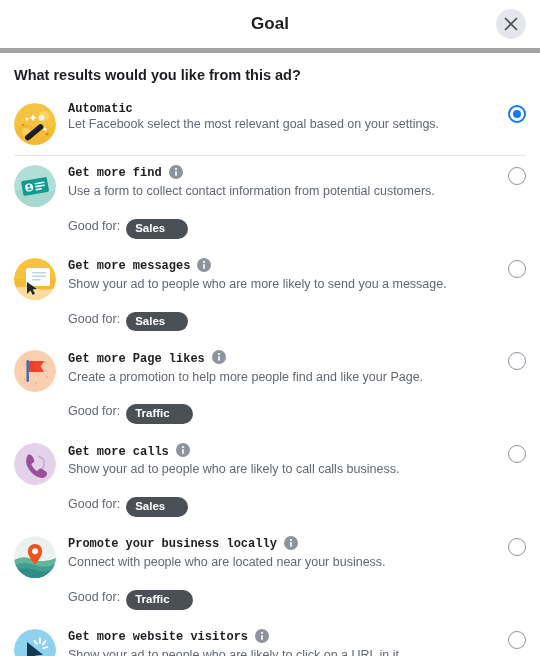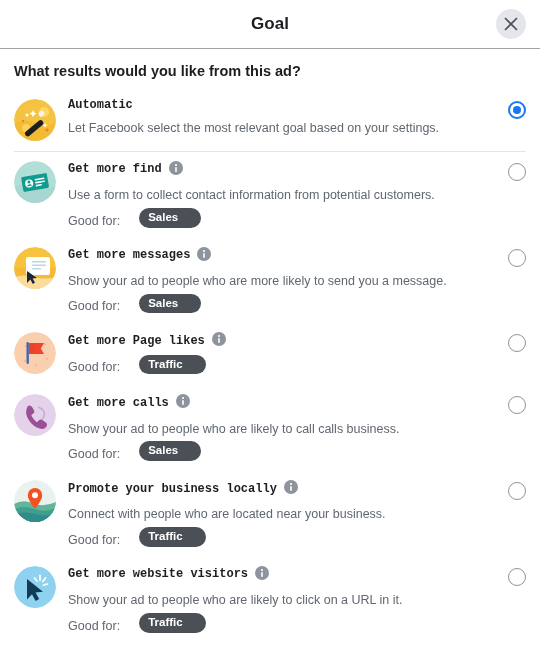--- a/index.html
+++ b/index.html
@@ -21,21 +21,21 @@
     background: #fff;
     display: flex;
     flex-direction: column;
     position: relative;
   }
 
   
   .header {
     height: 48px;
     min-height: 48px;
-    border-bottom: 1px solid #a3a3a3;
+    border-bottom: 5px solid #a3a3a3;
     display: flex;
     align-items: center;
     justify-content: center;
     position: relative;
   }
   .header-title {
     font-size: 17px;
     font-weight: bold;
     color: #1c1e21;
     letter-spacing: 0.1px;
@@ -114,29 +114,29 @@
     font-size: 12px;
     font-weight: bold;
     color: #1c1e21;
     font-family: Liberation Mono, monospace;
   }
   .info-icon { display: block; }
 
   .opt-desc {
     font-size: 12.5px;
     color: #606770;
-    margin-top: 8px;
+    margin-top: 0;
     line-height: 1.35;
   }
 
   .goodfor {
-    margin-top: 4px;
-    display: flex;
-    align-items: flex-end;
-    gap: 19px;
+    margin-top: 19px;
+    display: flex;
+    align-items: flex-start;
+    gap: 6px;
   }
   .goodfor-label {
     font-size: 12.5px;
     color: #606770;
   }
   .badge {
     background: #4b4f56;
     color: #ffffff;
     font-size: 11.5px;
     font-weight: bold;
@@ -304,20 +304,21 @@
         <div class="opt-title-line">
           <span class="opt-title">Get more Page likes</span>
           <span class="info-icon">
             <svg width="14" height="14" viewBox="0 0 14 14">
               <circle cx="7" cy="7" r="7" fill="#8d949e"></circle>
               <circle cx="7" cy="4" r="1.1" fill="#ffffff"></circle>
               <rect x="6.2" y="6" width="1.6" height="5" rx="0.8" fill="#ffffff"></rect>
             </svg>
           </span>
         </div>
+        <div class="opt-desc">Create a promotion to help more people find and like your Page.</div>
         <div class="goodfor">
           <span class="goodfor-label">Good for:</span>
           <span class="badge">Traffic</span>
         </div>
       </div>
       <div class="radio"></div>
     </div>
 
     <div class="option-row">
       <div class="opt-icon">

